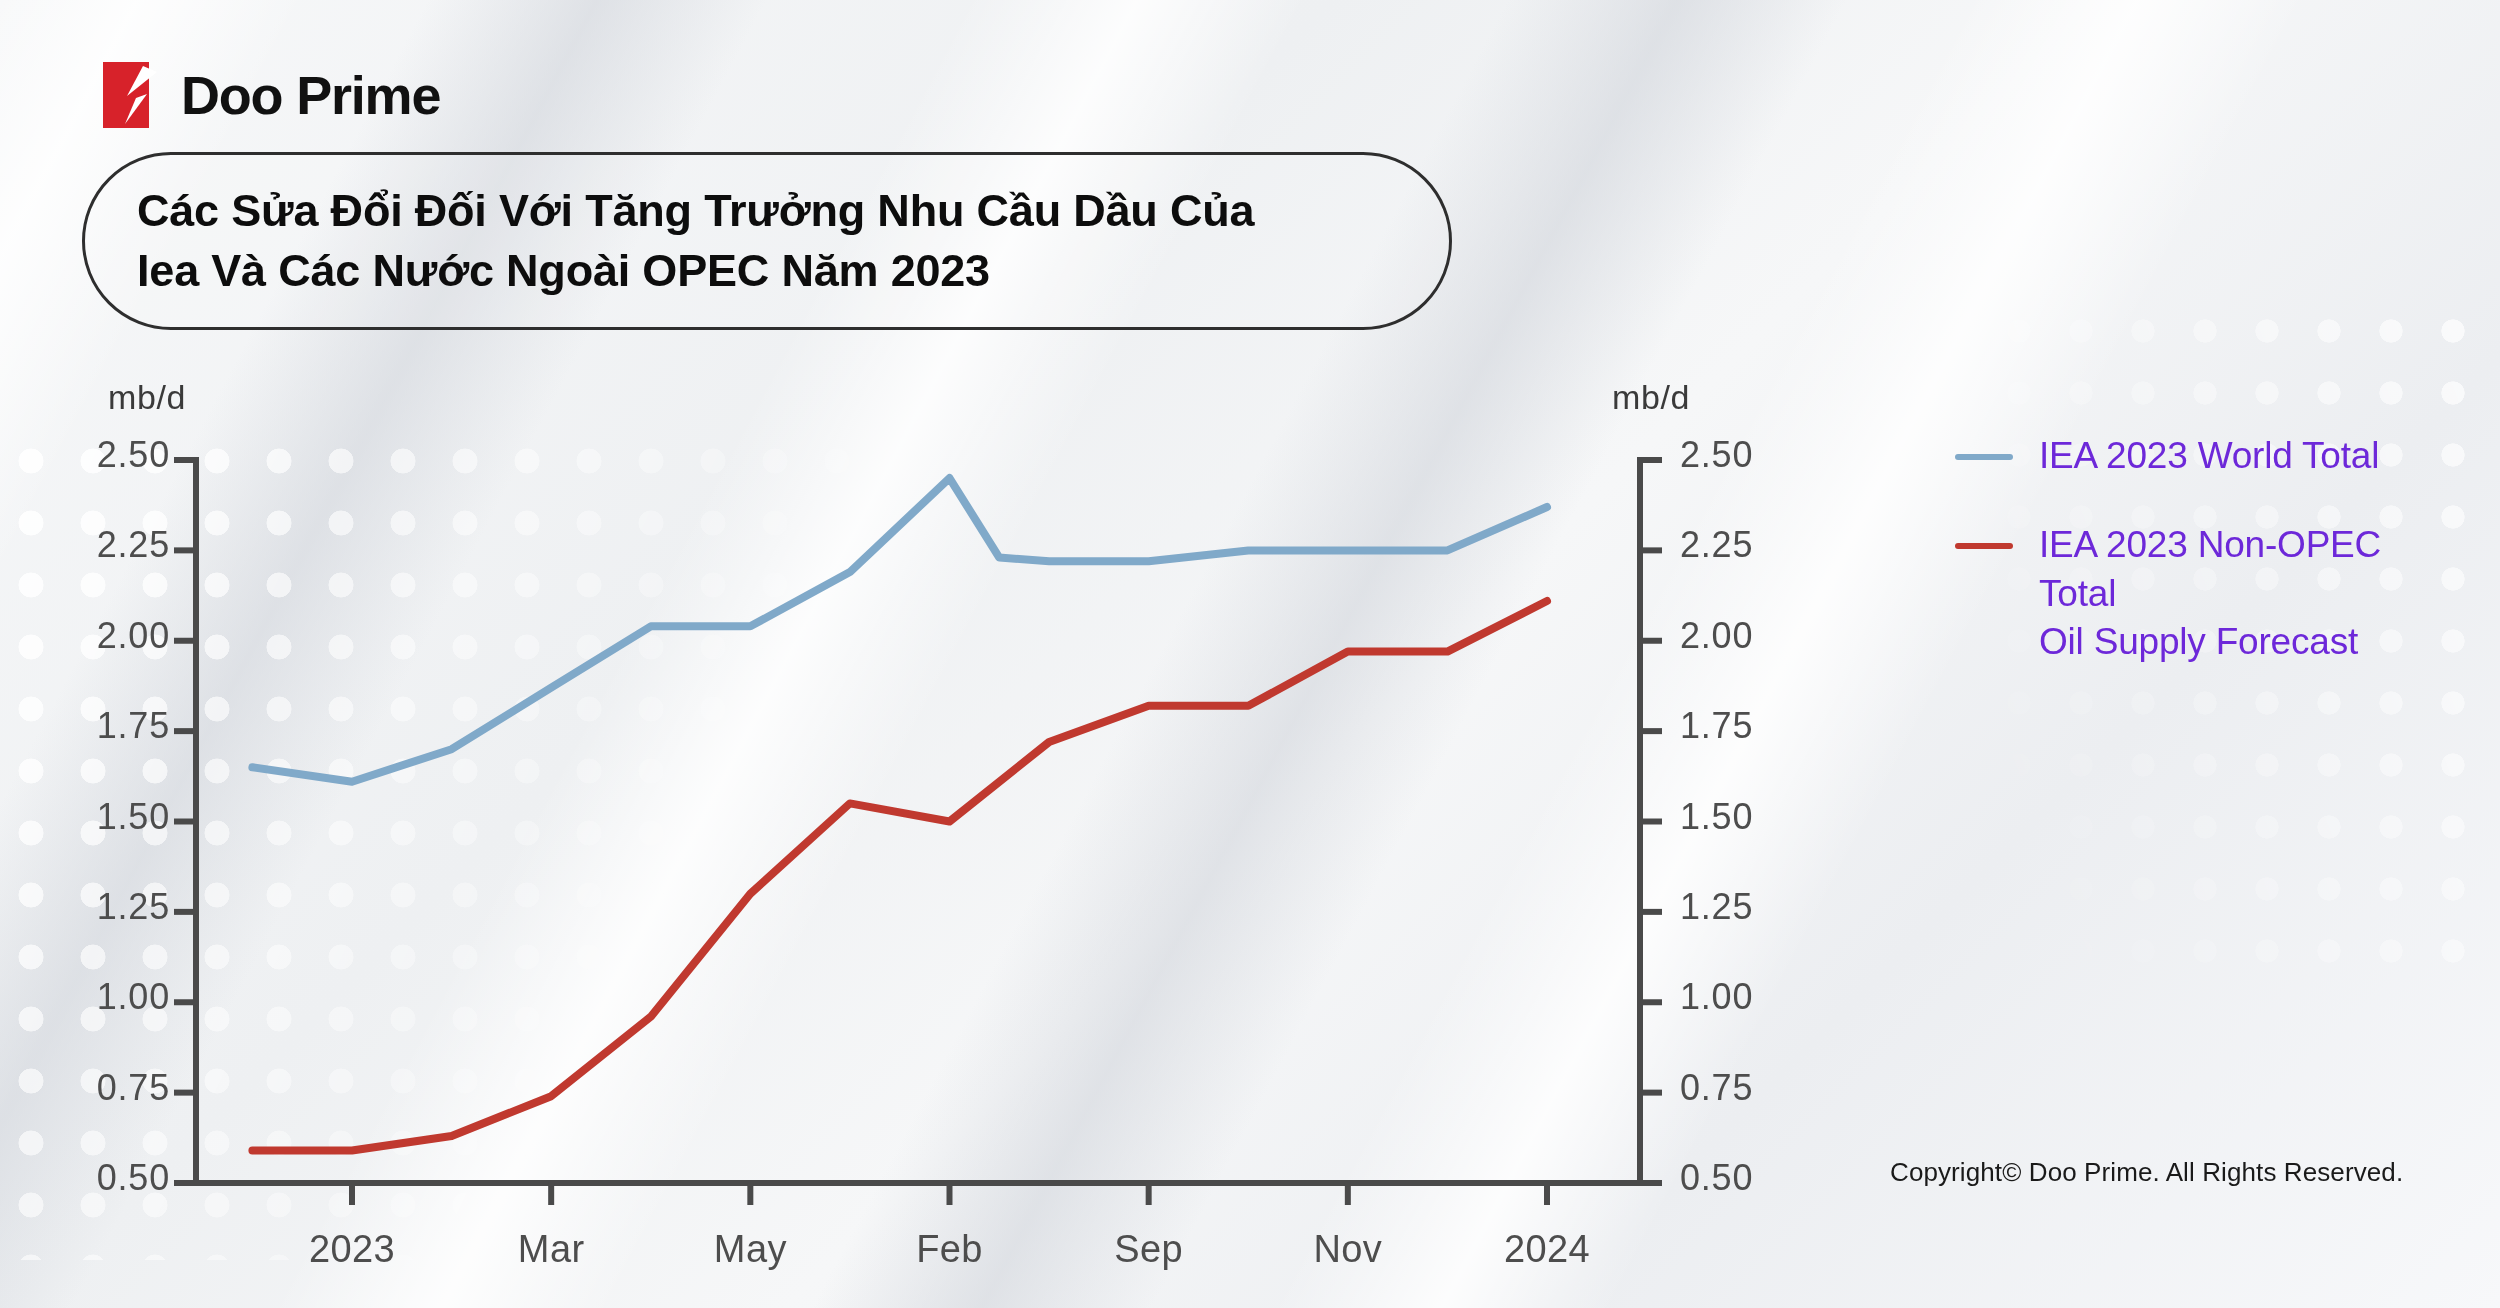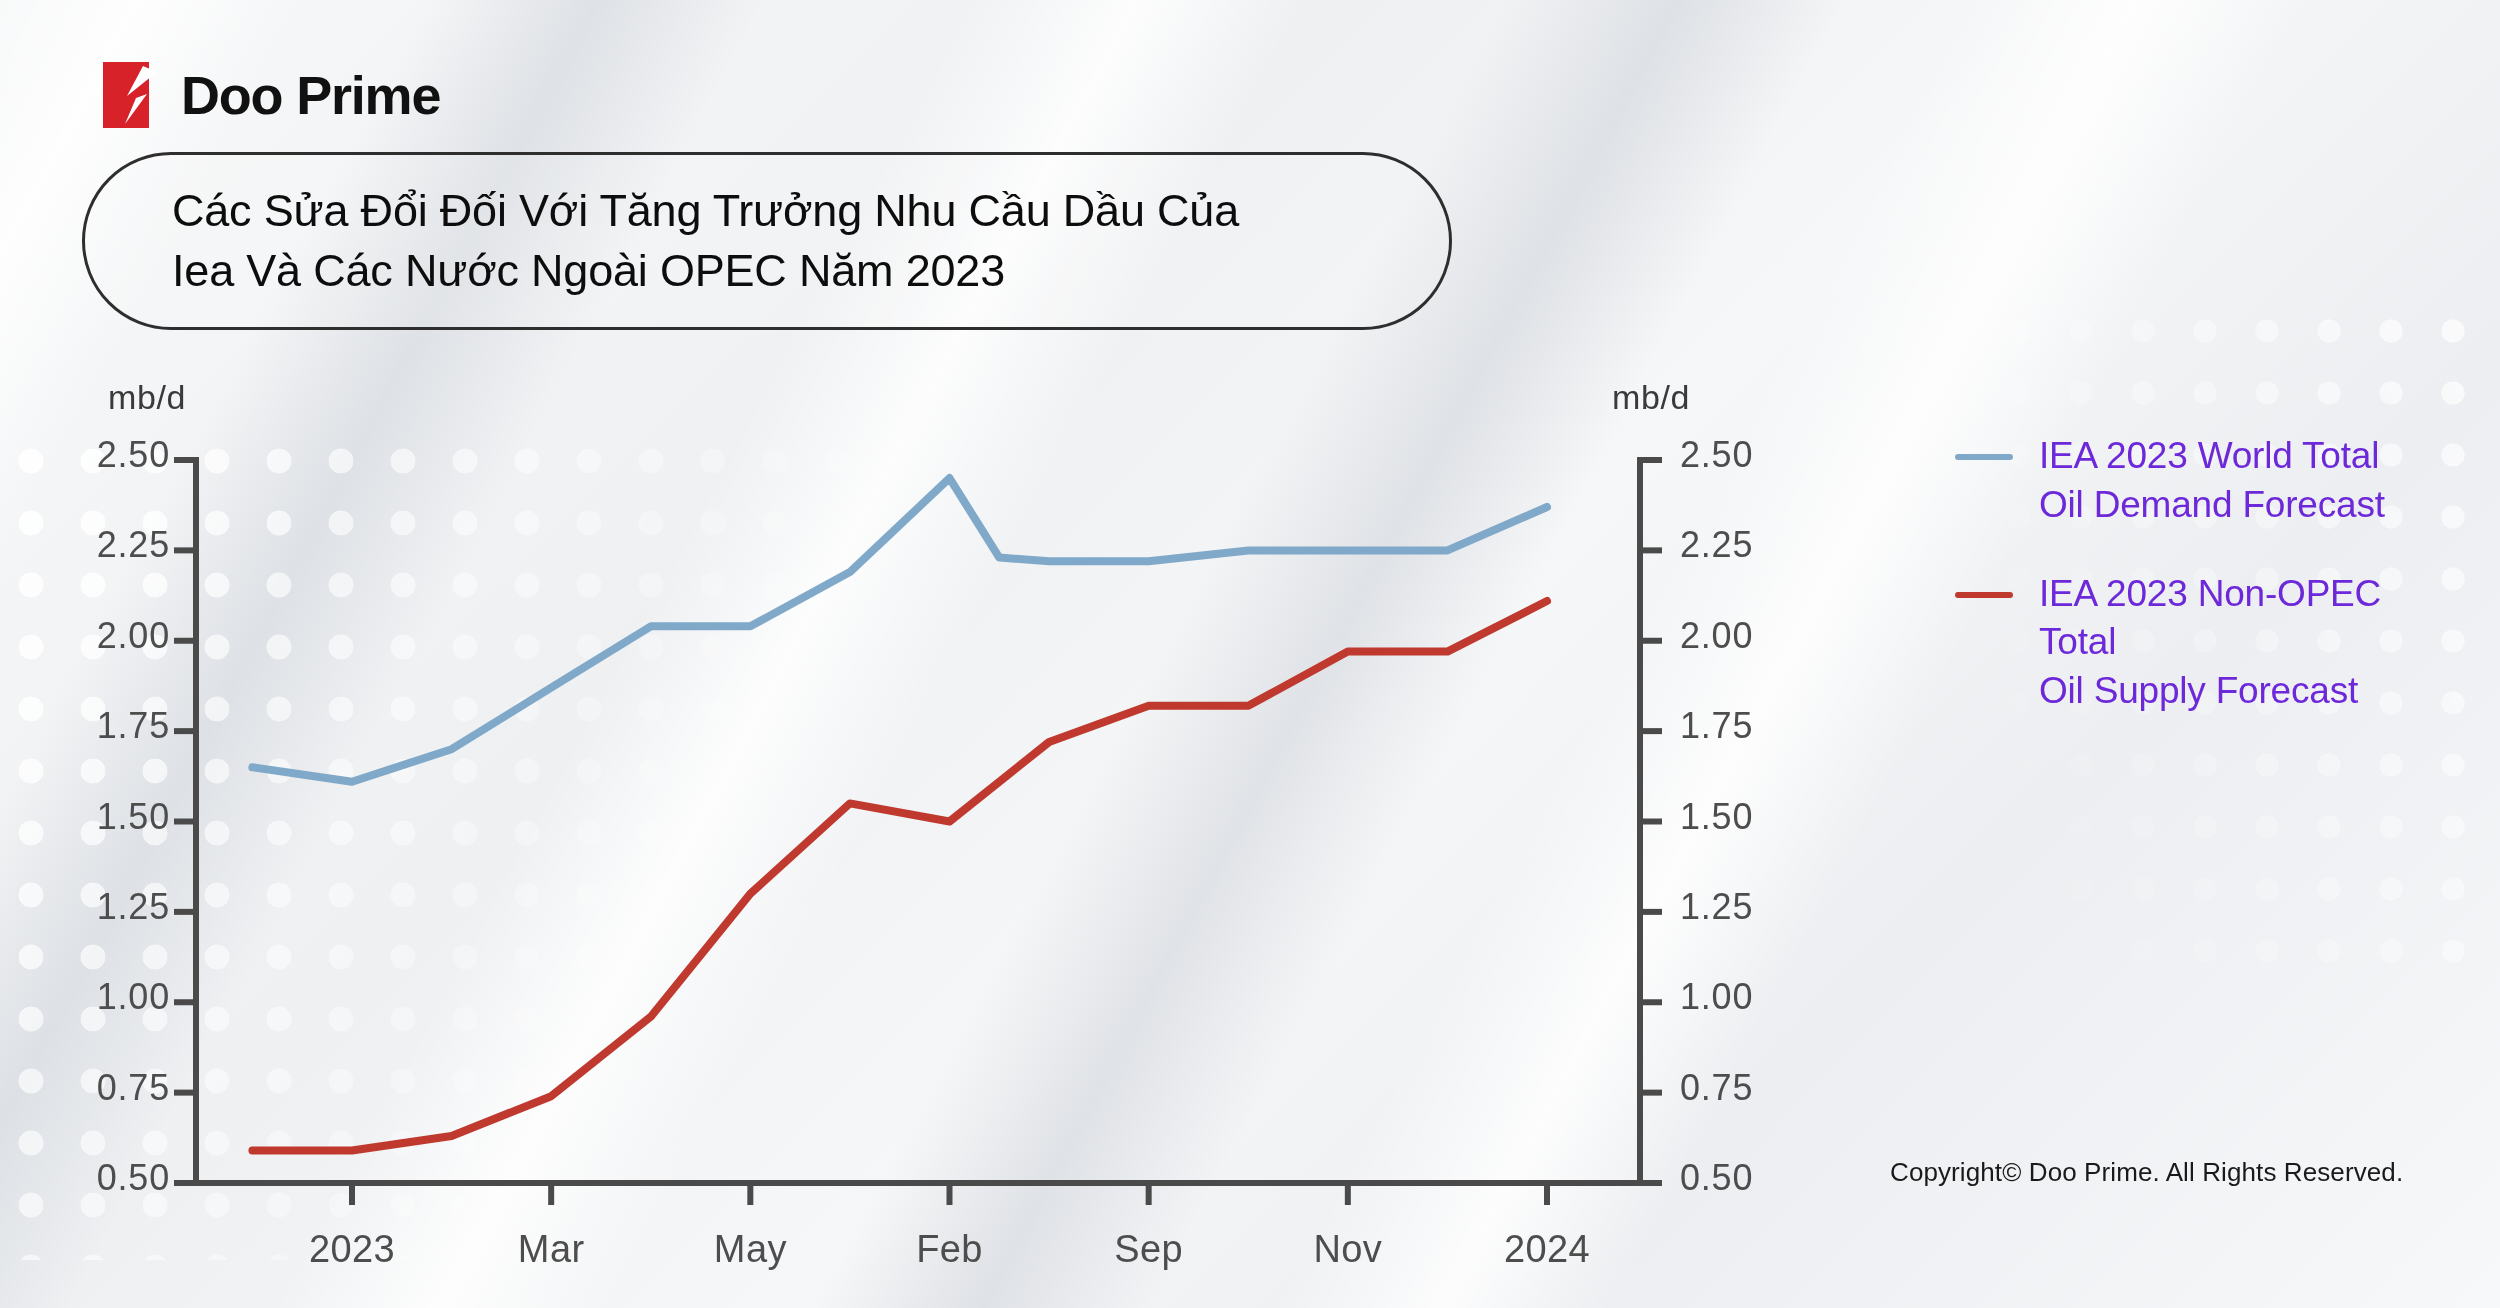--- a/index.html
+++ b/index.html
@@ -94,25 +94,24 @@
     border: 3px solid #2e2e2e;
     border-radius: 92px;
     box-sizing: border-box;
     display: flex;
     align-items: center;
     padding: 0 52px;
     background: rgba(255,255,255,0.10);
   }
   .title-text {
     font-size: 45px;
-    font-weight: 400;
+    font-weight: 700;
     line-height: 1.34;
     color: #0d0d0d;
     letter-spacing: -0.2px;
-    margin-left: 35px;
   }
 
   
   .chart-area {
     position: absolute;
     left: 0;
     top: 0;
     width: 2500px;
     height: 1308px;
     pointer-events: none;
@@ -280,21 +279,20 @@
         <polyline points="252.4,767.3 352.0,781.7 451.6,749.2 551.2,687.7 650.8,626.3 750.3,626.3 849.9,572.1 949.5,478.1 999.3,557.6 1049.1,561.2 1148.7,561.2 1248.3,550.4 1347.8,550.4 1447.4,550.4 1547.0,507.0" fill="none" stroke="#80a9c9" stroke-width="8" stroke-linejoin="round" stroke-linecap="round"></polyline>
         <polyline points="252.4,1150.5 352.0,1150.5 451.6,1136.0 551.2,1096.2 650.8,1016.7 750.3,893.8 849.9,803.4 949.5,821.5 1049.1,742.0 1148.7,705.8 1248.3,705.8 1347.8,651.6 1447.4,651.6 1547.0,601.0" fill="none" stroke="#c0392f" stroke-width="8" stroke-linejoin="round" stroke-linecap="round"></polyline>
       </svg>
   </div>
 
   <div class="legend">
     <div class="legend-row">
       <div class="legend-swatch" style="background:#80a9c9"></div>
       <div class="legend-label">
         <div>IEA 2023 World Total</div>
-        <div>Oil Demand Forecast</div>
       </div>
     </div>
     <div class="legend-row">
       <div class="legend-swatch" style="background:#c0392f"></div>
       <div class="legend-label">
         <div>IEA 2023 Non-OPEC Total</div>
         <div>Oil Supply Forecast</div>
       </div>
     </div>
   </div>

